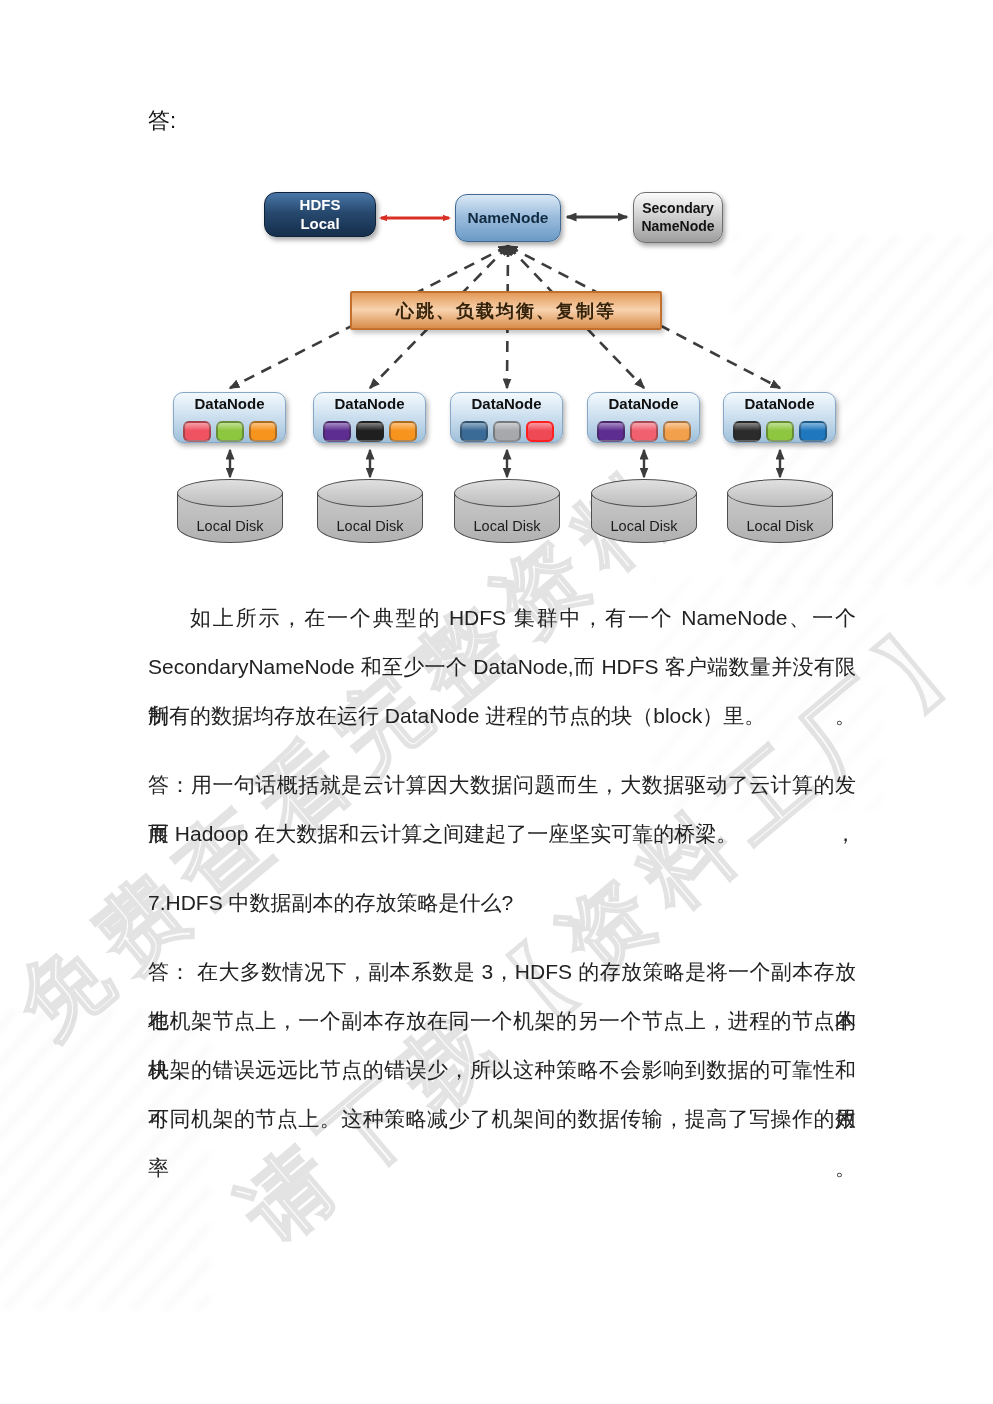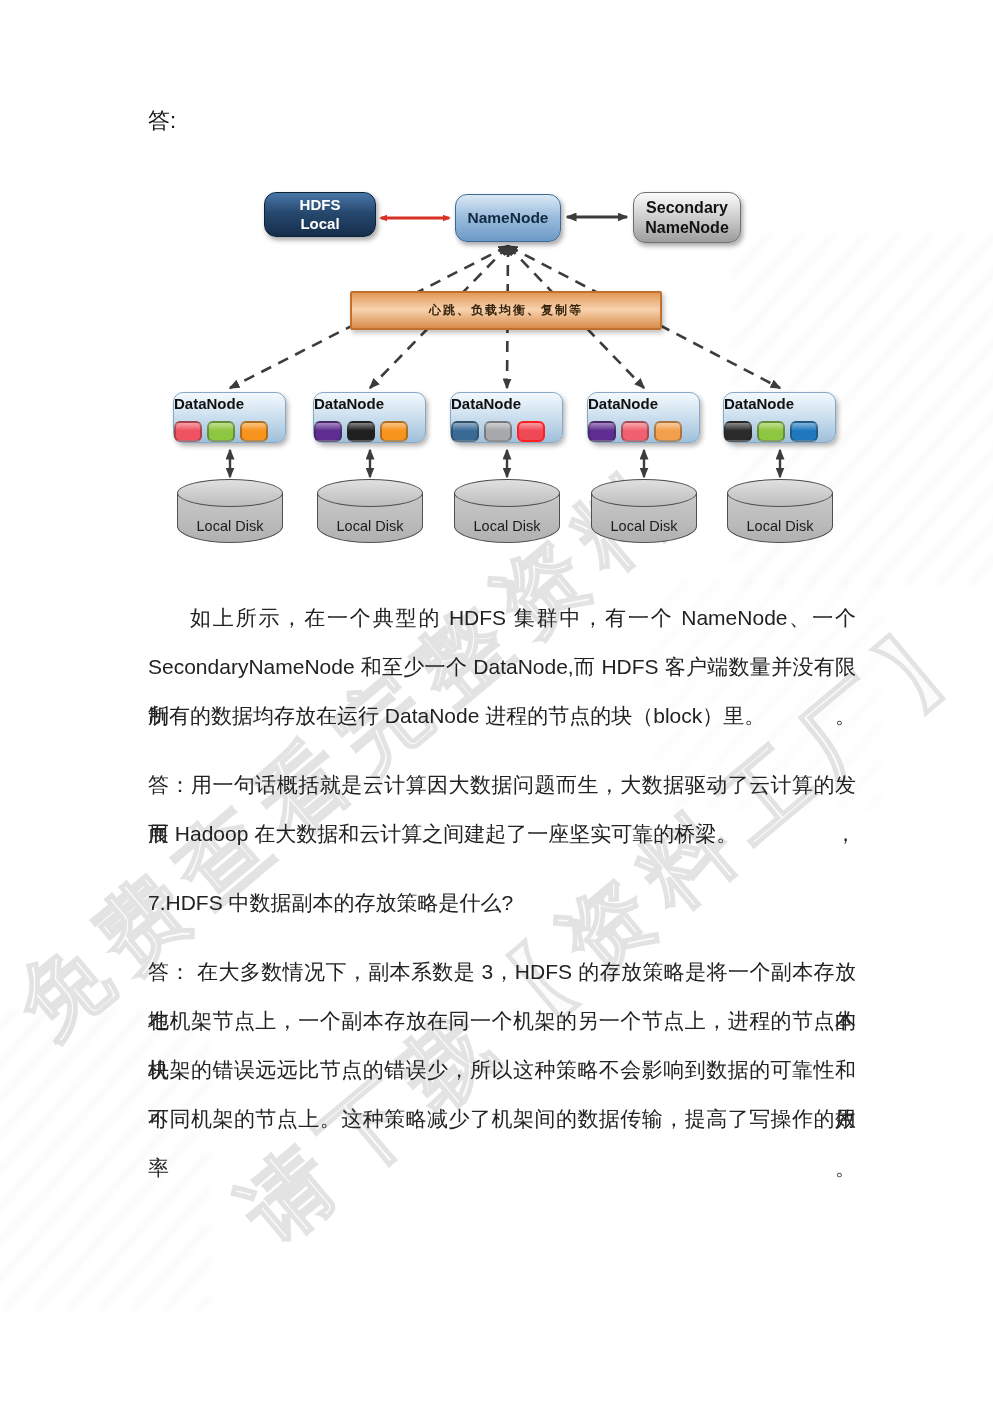--- a/index.html
+++ b/index.html
@@ -35,36 +35,36 @@
   .node{position:absolute;z-index:3;box-sizing:border-box;border-radius:12px;
         display:flex;flex-direction:column;align-items:center;justify-content:center;
         font-weight:bold;text-align:center;line-height:1.25;
         box-shadow:2px 3px 5px rgba(0,0,0,0.35);}
   .node-hdfs{left:264px;top:192px;width:112px;height:45px;font-size:15px;color:#ffffff;
         background:linear-gradient(180deg,#4a77a8 0%,#27496f 45%,#152e4b 100%);
         border:1px solid #0e2238;}
   .node-name{left:455px;top:194px;width:106px;height:48px;font-size:15.5px;color:#122a40;
         background:linear-gradient(180deg,#dbe9f5 0%,#9dbede 45%,#6b9ac6 100%);
         border:1px solid #3f6a93;}
-  .node-sec{left:633px;top:192px;width:108px;height:51px;font-size:16px;color:#121212;
+  .node-sec{left:633px;top:192px;width:90px;height:51px;font-size:14px;color:#121212;
         background:linear-gradient(180deg,#fbfbfb 0%,#d2d2d2 45%,#9d9d9d 100%);
         border:1px solid #6f6f6f;}
   .banner{position:absolute;z-index:3;left:350px;top:291px;width:312px;height:39px;
         box-sizing:border-box;border:2px solid #c2702f;border-radius:2px;
         background:linear-gradient(180deg,#e39a58 0%,#f7d2ae 48%,#d98c4a 100%);
         box-shadow:2px 3px 5px rgba(0,0,0,0.25);
         display:flex;align-items:center;justify-content:center;
-        font-weight:bold;font-size:12px;letter-spacing:2px;color:#35220a;
+        font-weight:bold;font-size:18px;letter-spacing:2px;color:#35220a;
         font-family:"Liberation Serif","DejaVu Serif",serif;}
 
   .datanode{position:absolute;z-index:3;top:392px;width:113px;height:51px;box-sizing:border-box;
         border:1.5px solid #86a8c6;border-radius:10px;
         background:linear-gradient(180deg,#f3f9fd 0%,#cfe1f0 45%,#9fc0da 100%);
         box-shadow:2px 3px 5px rgba(0,0,0,0.3);
-        display:flex;flex-direction:column;gap:8px;}
+        display:flex;flex-direction:column;align-items:center;gap:8px;}
   .dn-label{font-weight:bold;font-size:15px;color:#101010;margin-top:2px;}
   .dn-blocks{display:flex;gap:5px;margin-top:1px;}
   .blk{width:28px;height:21px;border-radius:6px;box-sizing:border-box;
         border:2px solid rgba(35,35,35,0.35);
         background-image:linear-gradient(180deg,rgba(255,255,255,0.45),rgba(255,255,255,0) 45%);}
   .blk.hl{border:2.5px solid #ff1f1f;}
 
   .disk{position:absolute;z-index:2;top:479px;width:106px;height:64px;}
   .cy-top{position:absolute;left:0;top:0;width:100%;height:28px;box-sizing:border-box;
         background:linear-gradient(180deg,#e0e0e0,#bdbdbd);border:1.6px solid #4f4f4f;

